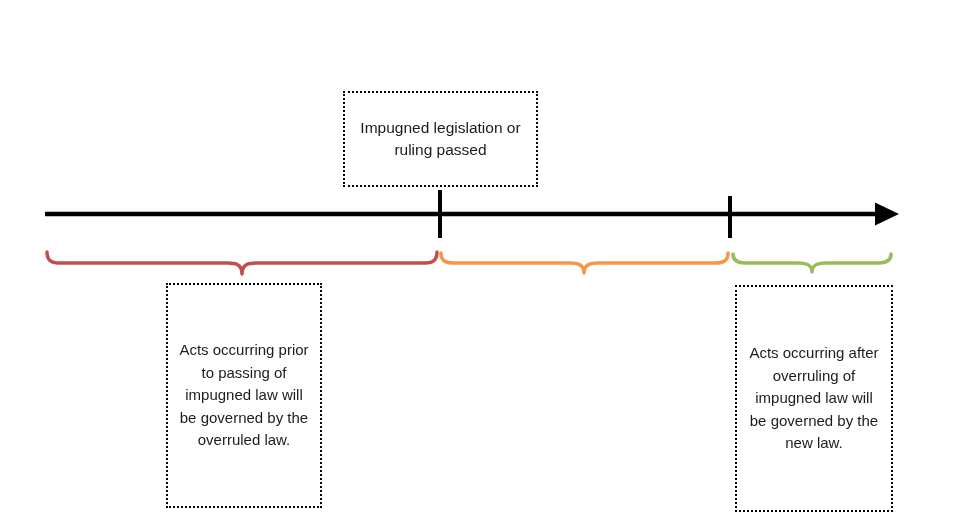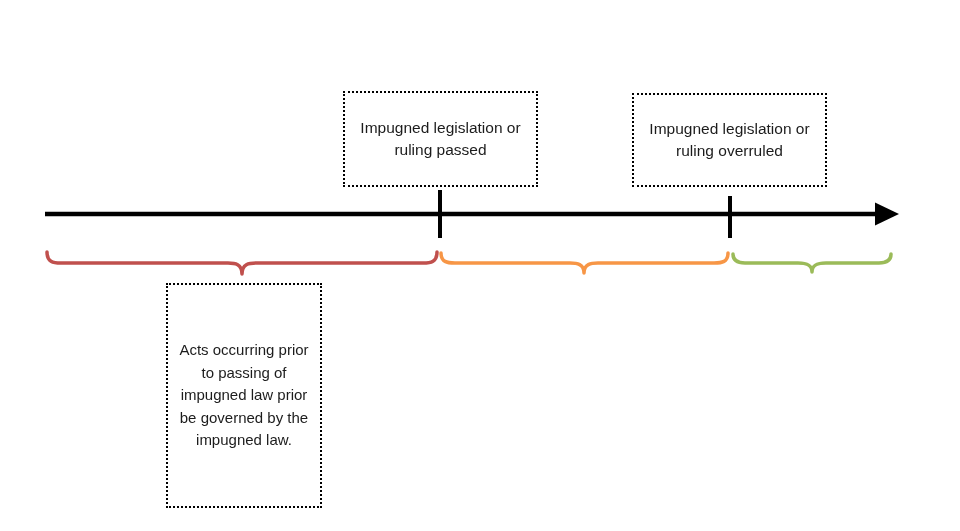--- a/index.html
+++ b/index.html
@@ -66,23 +66,23 @@
 
     <path d="M 441 226 C 441 235, 447 236, 455 236 L 570 236 C 577 236, 584 237, 584 246 C 584 237, 591 236, 598 236 L 714 236 C 722 236, 728 235, 728 226" fill="none" stroke-width="3.5" stroke-linecap="round" stroke-linejoin="round" stroke="#f79646"></path>
 
     <path d="M 733 227 C 733 234, 738 236, 745 236 L 798 236 C 805 236, 812 237, 812 245 C 812 237, 819 236, 826 236 L 879 236 C 886 236, 891 234, 891 227" fill="none" stroke-width="3.5" stroke-linecap="round" stroke-linejoin="round" stroke="#9bbb59"></path>
   </svg>
 
   <div class="dotted-box top-box" id="event-box-0">
     <span>Impugned legislation or ruling passed</span>
   </div>
 
-  <div class="dotted-box top-box" id="event-box-1">
-    <span>Impugned legislation or ruling overruled</span>
-  </div>
 
   <div class="dotted-box bottom-box" id="segment-box-0">
-    <span>Acts occurring prior to passing of impugned law prior be governed by the impugned law.</span>
+    <span>Acts occurring prior to passing of impugned law will be governed by the overruled law.</span>
   </div>
 
 
+  <div class="dotted-box bottom-box" id="segment-box-2">
+    <span>Acts occurring after overruling of impugned law will be governed by the new law.</span>
+  </div>
 
 </div>
 
 </body></html>

